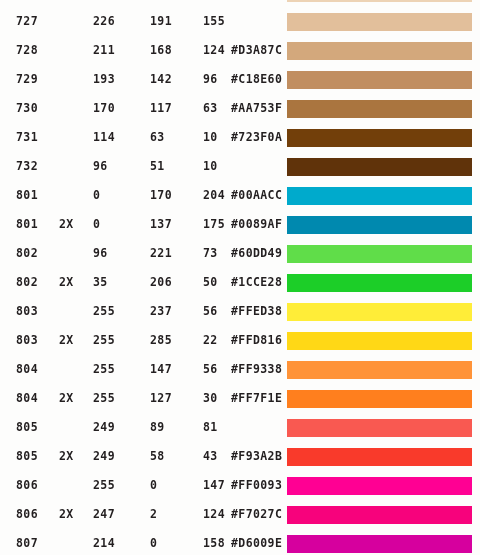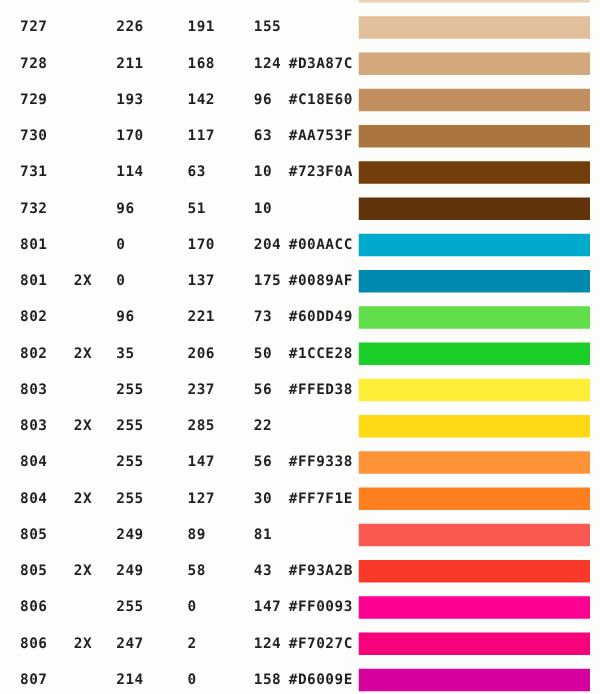--- a/index.html
+++ b/index.html
@@ -164,20 +164,21 @@
       <div class="cell c-b">56</div>
       <div class="cell c-hex">#FFED38</div>
       <div class="swatch" style="background: rgb(255, 237, 56);"></div>
     </div>
     <div class="row">
       <div class="cell c-id">803</div>
       <div class="cell c-mult">2X</div>
       <div class="cell c-r">255</div>
       <div class="cell c-g">285</div>
       <div class="cell c-b">22</div>
+      <div class="cell c-hex">#FFD816</div>
       <div class="swatch" style="background: rgb(255, 216, 22);"></div>
     </div>
     <div class="row">
       <div class="cell c-id">804</div>
       <div class="cell c-mult"></div>
       <div class="cell c-r">255</div>
       <div class="cell c-g">147</div>
       <div class="cell c-b">56</div>
       <div class="cell c-hex">#FF9338</div>
       <div class="swatch" style="background: rgb(255, 147, 56);"></div>

